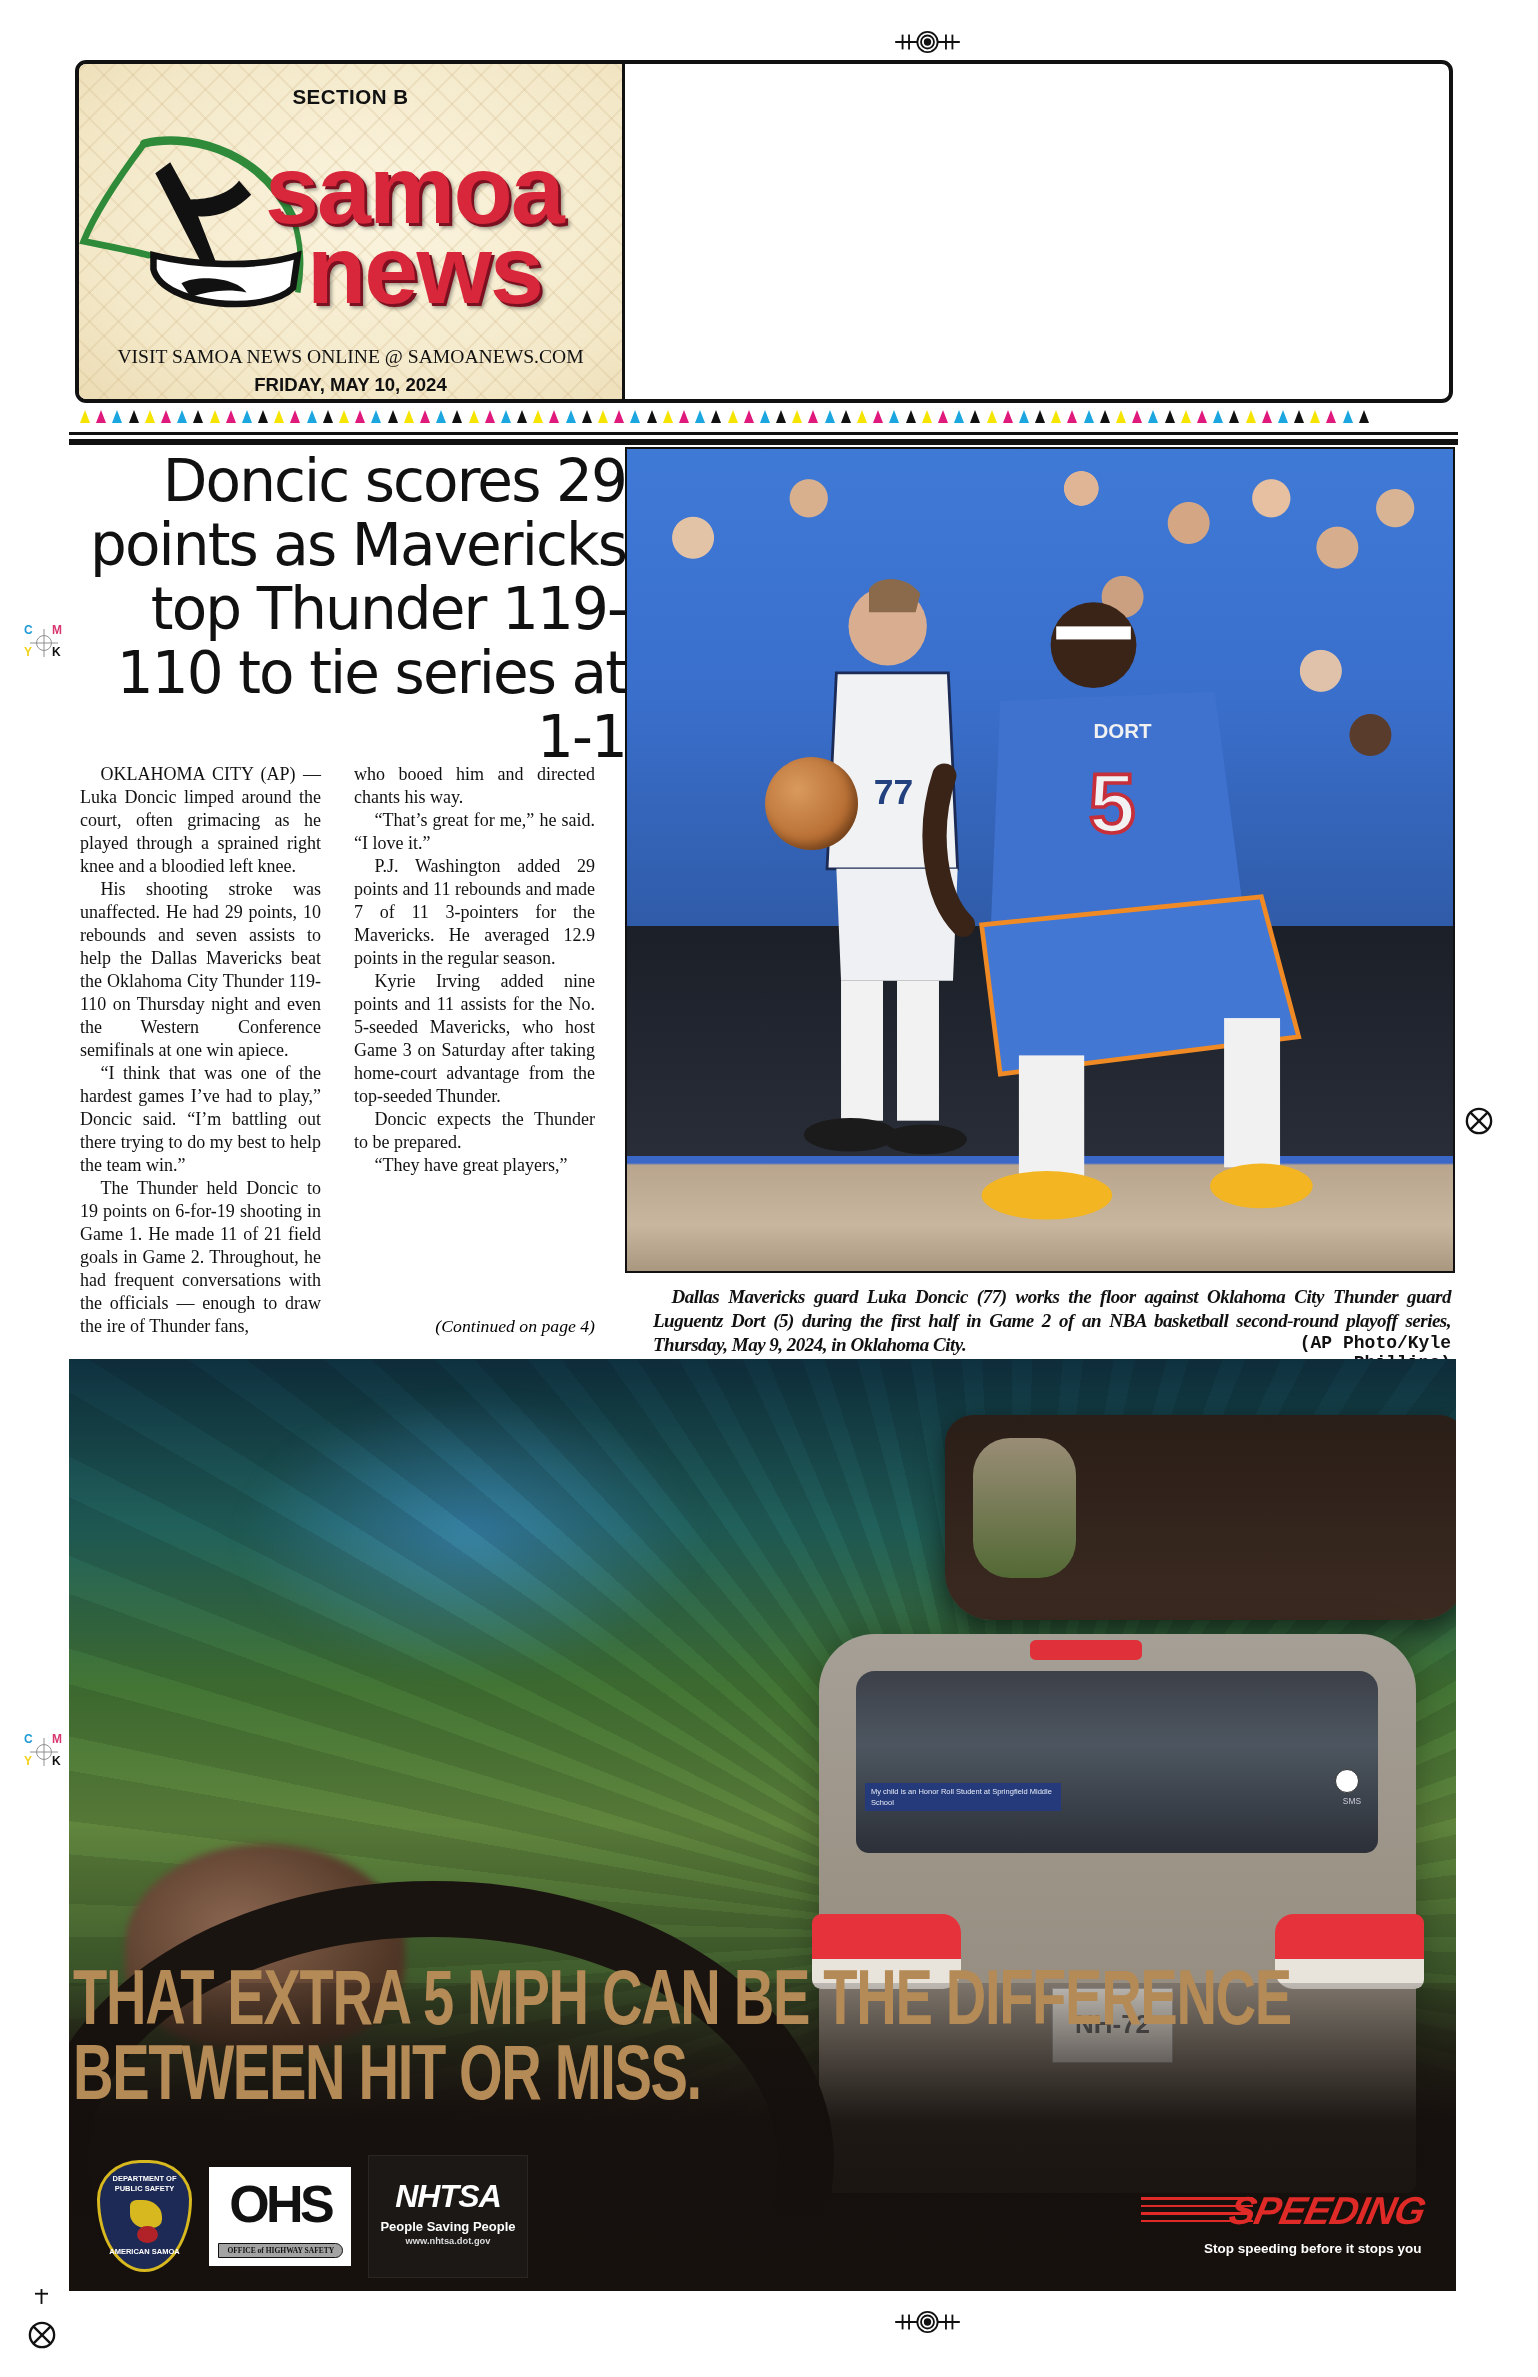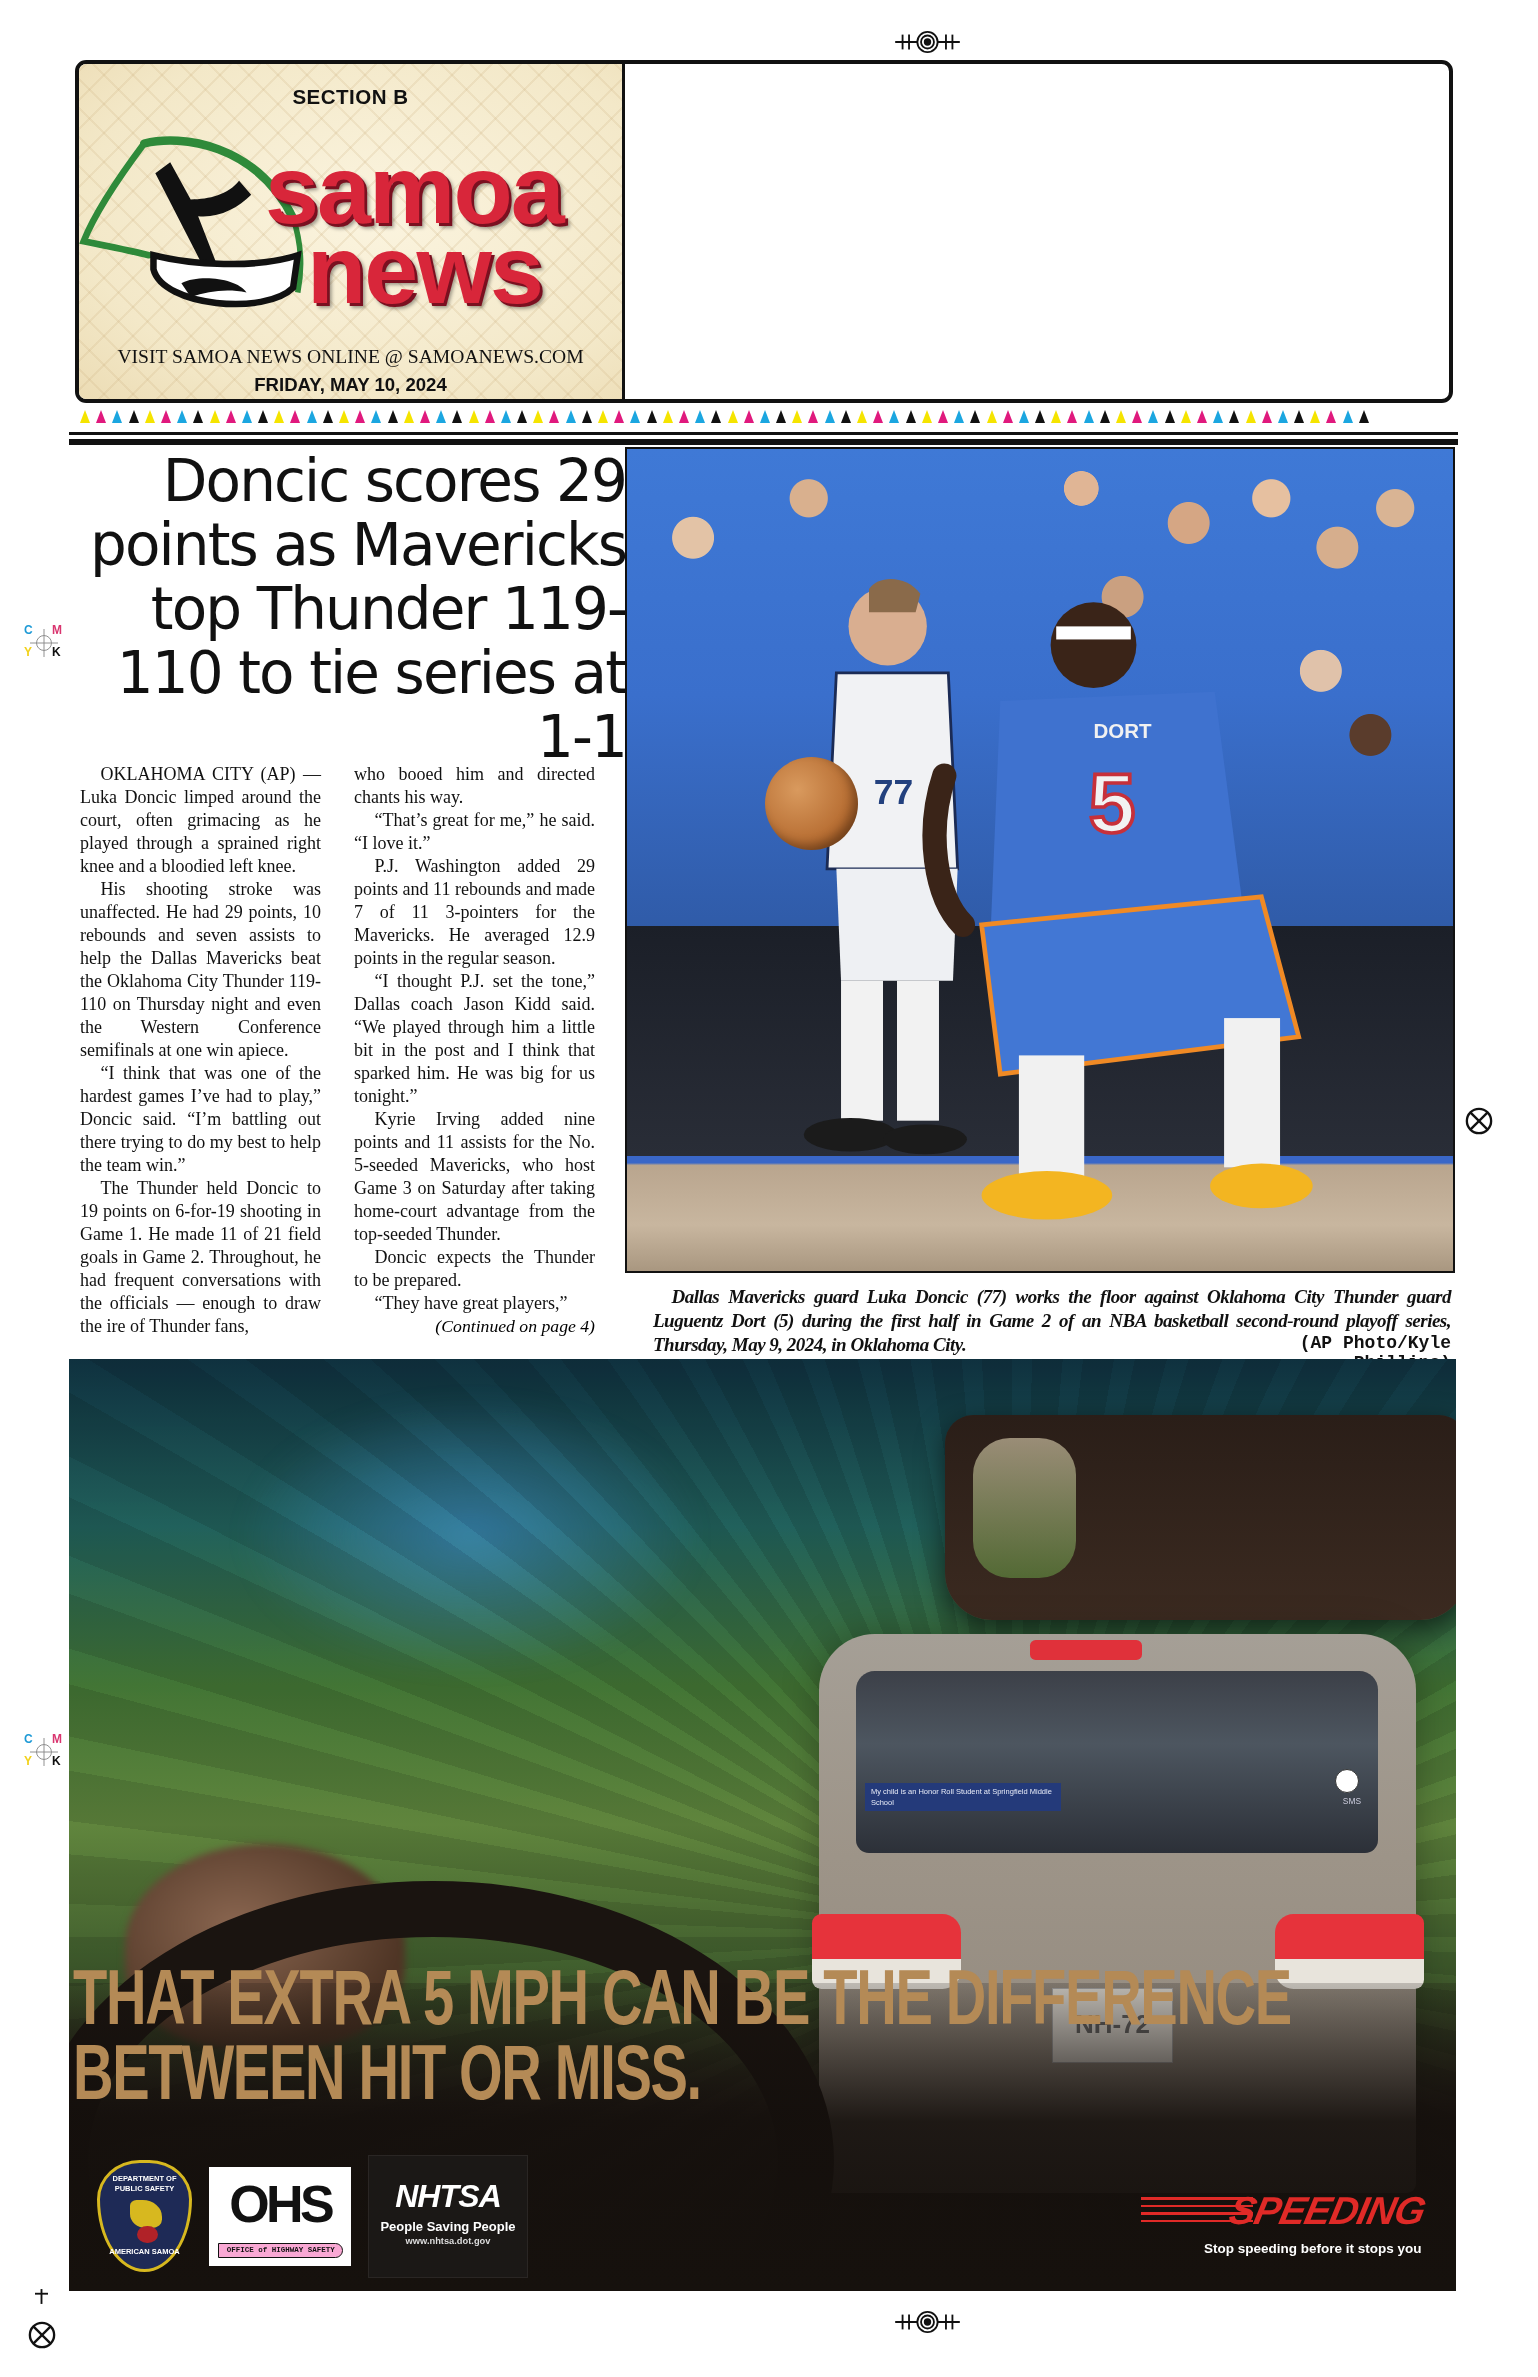--- a/index.html
+++ b/index.html
@@ -107,21 +107,21 @@
   .ad .dark-bottom { position:absolute; left:0; bottom:0; width:100%; height:308px; background:linear-gradient(180deg, rgba(20,15,12,0.2), rgba(20,15,12,0.92) 45%, #16110d 100%); }
   .ad-headline { position:absolute; left:3.7px; top:601px; width:1305px; font-family:"Liberation Sans", sans-serif; font-weight:bold; font-size:78px; line-height:75px; color:#b48a56; letter-spacing:-1.9px; transform:scaleX(0.72); transform-origin:left top; white-space:nowrap; }
   .logos { position:absolute; left:28px; top:794px; height:126px; display:flex; align-items:center; gap:17px; }
   .dps-badge { width:95px; height:112px; border-radius:45% 45% 50% 50% / 35% 35% 65% 65%; background:#1e2a56; border:3.7px solid #d7b81f; box-sizing:border-box; position:relative; }
   .dps-badge span { position:absolute; left:0; right:0; text-align:center; font-family:"Liberation Sans", sans-serif; font-weight:bold; font-size:7.5px; color:#fff; }
   .dps-badge .t1 { top:11.2px; } .dps-badge .t2 { top:20.5px; } .dps-badge .t3 { bottom:13px; }
   .dps-badge .eagle { position:absolute; left:30px; top:37px; width:32px; height:28px; background:#d7b81f; border-radius:20% 60% 30% 50%; }
   .dps-badge .red { position:absolute; left:37px; top:63px; width:20.5px; height:17px; background:#b02228; border-radius:50%; }
   .ohs-box { width:142px; height:99px; background:#fff; position:relative; }
   .ohs-box .ohs { position:absolute; left:5.6px; top:9.3px; width:131px; text-align:center; font-family:"Liberation Sans", sans-serif; font-weight:bold; font-size:52px; letter-spacing:-3.7px; color:#111; line-height:56px; }
-  .ohs-box .ohs-sub { position:absolute; left:9.3px; bottom:7.5px; width:123px; height:13px; border:1.4px solid #111; border-radius:0 7.5px 7.5px 0; background:#f9a8d4; font-family:Liberation Mono, monospace; font-weight:bold; font-size:7.5px; line-height:13px; text-align:center; }
+  .ohs-box .ohs-sub { position:absolute; left:9.3px; bottom:7.5px; width:123px; height:13px; border:1.4px solid #111; border-radius:0 7.5px 7.5px 0; background:#a3a3a3; font-family:Liberation Serif, serif; font-weight:bold; font-size:7.5px; line-height:13px; text-align:center; }
   .nhtsa-box { width:158px; height:121px; background:#1b1816; position:relative; border:0.9px solid #2a2624; }
   .nhtsa-box .n1 { position:absolute; top:22.4px; left:0; right:0; text-align:center; font-family:"Liberation Sans", sans-serif; font-weight:bold; font-style:italic; font-size:32px; color:#fff; letter-spacing:-0.9px; }
   .nhtsa-box .n2 { position:absolute; top:63px; left:0; right:0; text-align:center; font-family:"Liberation Sans", sans-serif; font-weight:bold; font-size:13px; color:#fff; }
   .nhtsa-box .n3 { position:absolute; top:80px; left:0; right:0; text-align:center; font-family:"Liberation Sans", sans-serif; font-weight:bold; font-size:9.3px; color:#ddd; }
   .speeding { position:absolute; left:1072px; top:830px; width:298px; }
   .speeding .streaks { position:absolute; left:0; top:7.5px; width:112px; height:28px; background:repeating-linear-gradient(180deg,#e02a27 0 2.8px, transparent 2.8px 7.5px); }
   .speeding .word { position:absolute; left:89px; top:0; font-family:"Liberation Sans", sans-serif; font-weight:bold; font-style:italic; font-size:39px; color:#e02a27; letter-spacing:-0.9px; transform:skewX(-12deg); }
   .speeding .tag { position:absolute; left:63px; top:52px; font-family:"Liberation Sans", sans-serif; font-weight:bold; font-size:13.5px; color:#fff; white-space:nowrap; }
 </style>
 </head>
@@ -303,21 +303,20 @@
 <div class="col col1">
   <p>OKLAHOMA CITY (AP) — Luka Doncic limped around the court, often grimacing as he played through a sprained right knee and a bloodied left knee.</p>
   <p>His shooting stroke was unaffected. He had 29 points, 10 rebounds and seven assists to help the Dallas Mavericks beat the Oklahoma City Thunder 119-110 on Thursday night and even the Western Conference semifinals at one win apiece.</p>
   <p>“I think that was one of the hardest games I’ve had to play,” Doncic said. “I’m battling out there trying to do my best to help the team win.”</p>
   <p>The Thunder held Doncic to 19 points on 6-for-19 shooting in Game 1. He made 11 of 21 field goals in Game 2. Throughout, he had frequent conversations with the officials — enough to draw the ire of Thunder fans,</p>
 </div>
 <div class="col col2">
   <p class="noindent">who booed him and directed chants his way.</p>
   <p>“That’s great for me,” he said. “I love it.”</p>
   <p>P.J. Washington added 29 points and 11 rebounds and made 7 of 11 3-pointers for the Mavericks. He averaged 12.9 points in the regular season.</p>
-  <p>“I thought P.J. set the tone,” Dallas coach Jason Kidd said. “We played through him a little bit in the post and I think that sparked him. He was big for us tonight.”</p>
   <p>Kyrie Irving added nine points and 11 assists for the No. 5-seeded Mavericks, who host Game 3 on Saturday after taking home-court advantage from the top-seeded Thunder.</p>
   <p>Doncic expects the Thunder to be prepared.</p>
   <p>“They have great players,”</p>
 </div>
 <div class="continued">(Continued on page 4)</div>
 
 <div class="abs photo">
   <div class="crowd"></div>
   <div class="seats"></div>
   <div class="floor"></div>

